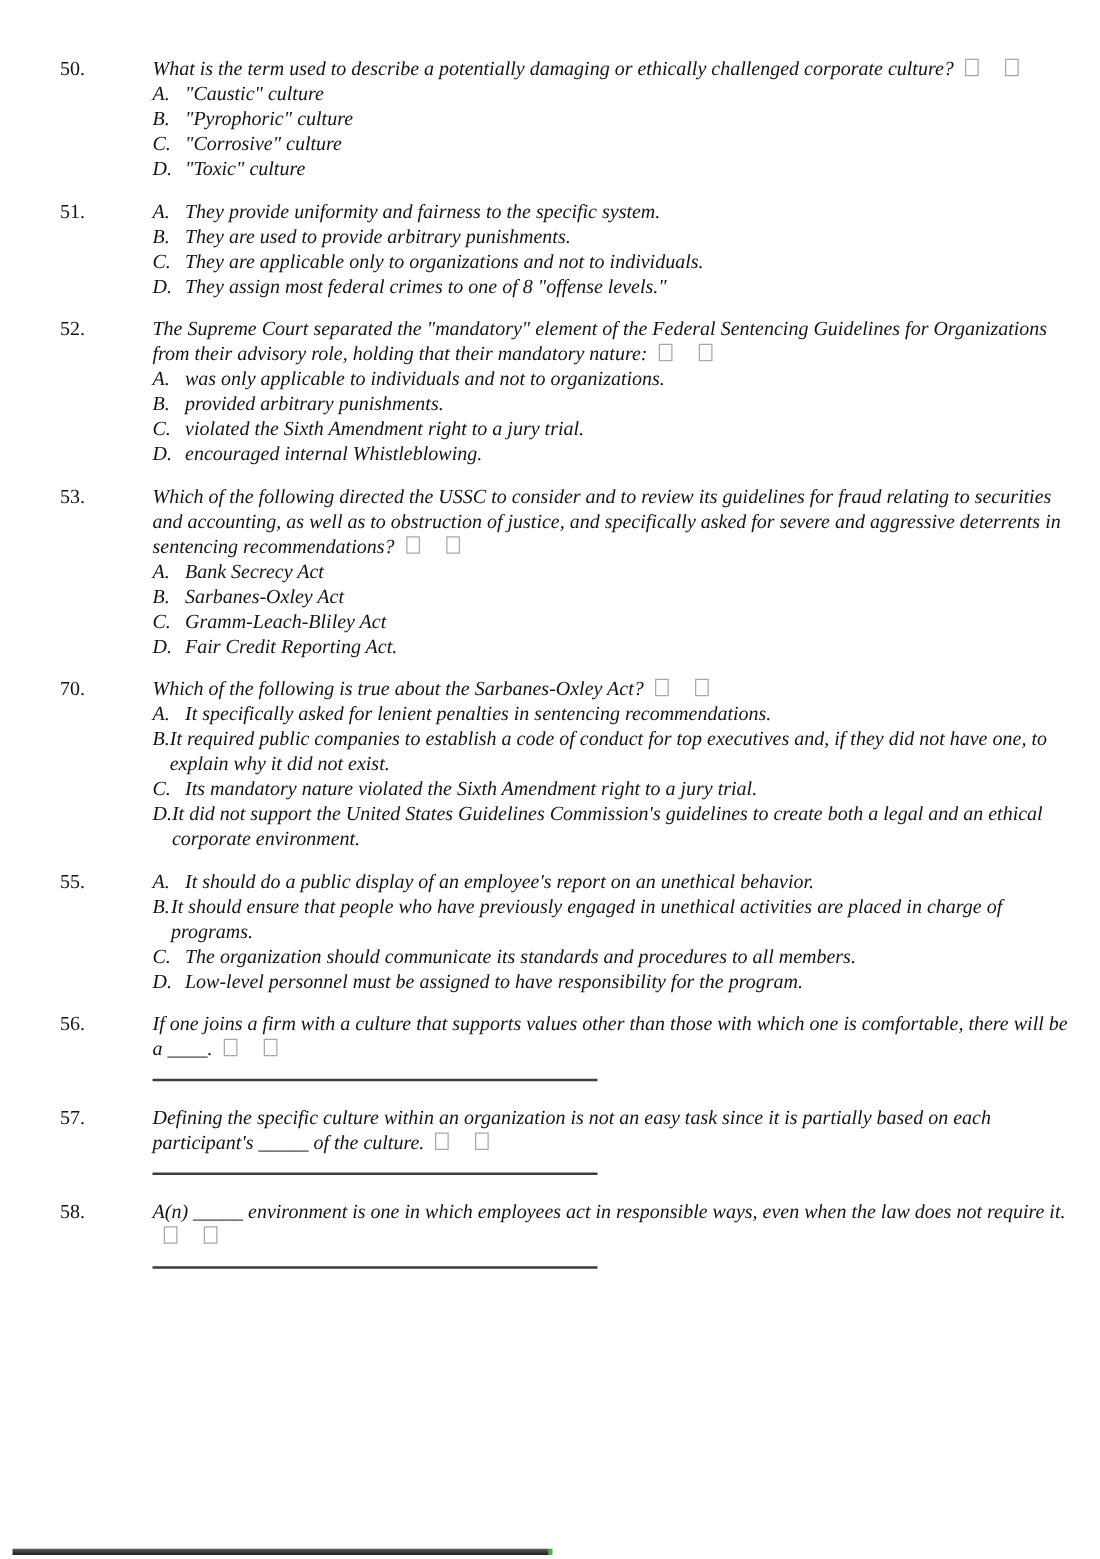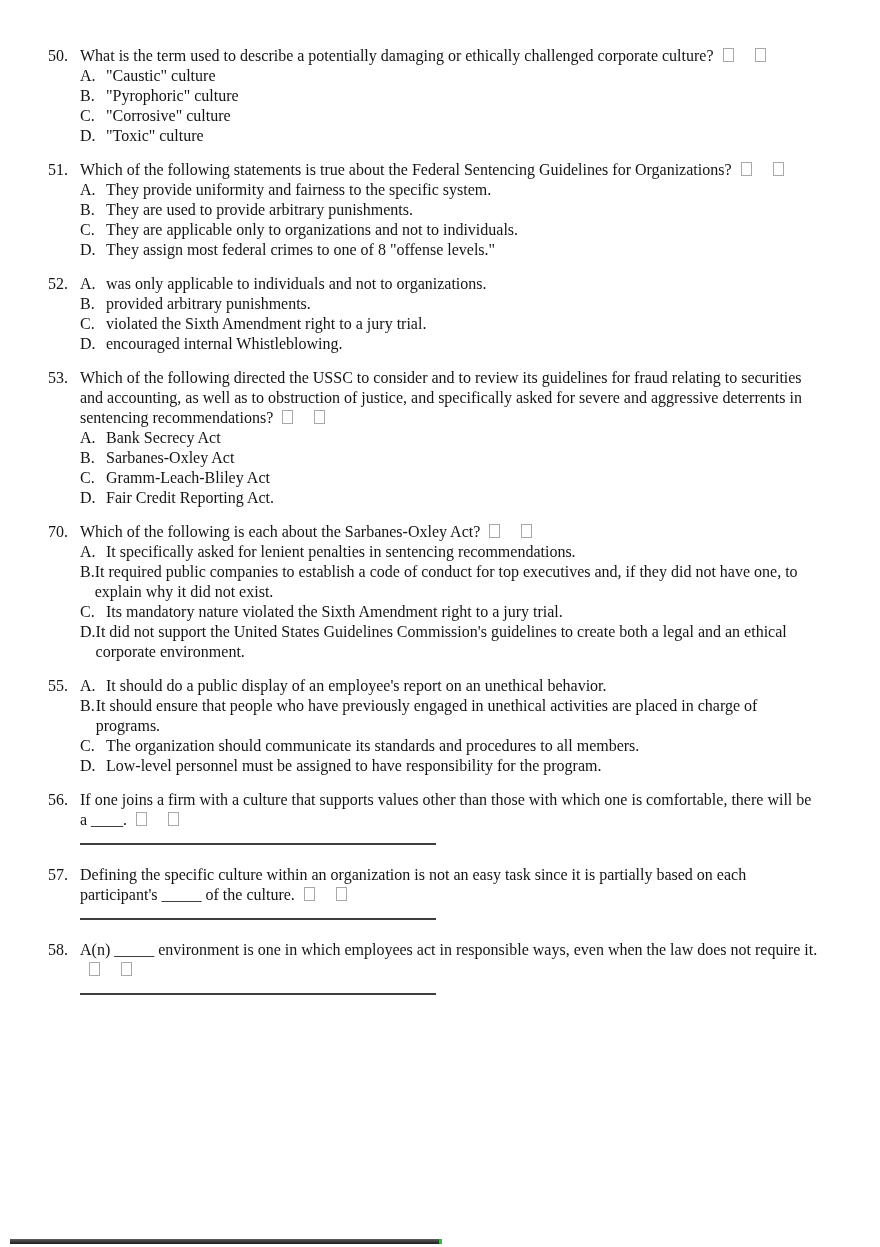--- a/index.html
+++ b/index.html
@@ -7,24 +7,24 @@
     width: 880px; height: 1247px;
     background: #ffffff;
     font-family: "Liberation Serif", "DejaVu Serif", serif;
     font-size: 16px;
     line-height: 20px;
     color: #141414;
     position: relative;
     overflow: hidden;
   }
   .page { padding: 46px 0 0 48px; }
-  .question { display: flex; margin-bottom: 14px; }
+  .question { display: flex; margin-bottom: 14px; gap: 42px; }
   .question.fib { margin-bottom: 20px; }
   .q-num { flex: 0 0 32px; }
-  .q-body { width: 742px; }
+  .q-body { width: 742px; font-style: italic; }
   .q-text-line { margin: 0; }
   .glyph-box {
     display: inline-block;
     width: 9px; height: 12px;
     border: 1px solid #a8a8a8;
     vertical-align: -1px;
     margin-left: 9px;
   }
   .glyph-box.second { margin-left: 21px; }
   .option { display: flex; }
@@ -75,23 +75,20 @@
     <span class="opt-label">D.</span>
     <span class="opt-text">"Toxic" culture</span>
   </div>
           </div>
 
     </div>
   </div>
       <div class="question">
     <div class="q-num">51.</div>
     <div class="q-body">
-      <p class="q-text-line">
-        <span>Which of the following statements is true about the Federal Sentencing Guidelines for Organizations?</span><span class="glyph-box"></span><span class="glyph-box second"></span>
-      </p>
       <div>
             <div class="option">
     <span class="opt-label">A.</span>
     <span class="opt-text">They provide uniformity and fairness to the specific system.</span>
   </div>
             <div class="option">
     <span class="opt-label">B.</span>
     <span class="opt-text">They are used to provide arbitrary punishments.</span>
   </div>
             <div class="option">
@@ -102,20 +99,23 @@
     <span class="opt-label">D.</span>
     <span class="opt-text">They assign most federal crimes to one of 8 "offense levels."</span>
   </div>
           </div>
 
     </div>
   </div>
       <div class="question">
     <div class="q-num">52.</div>
     <div class="q-body">
+      <p class="q-text-line">
+        <span>The Supreme Court separated the "mandatory" element of the Federal Sentencing Guidelines for Organizations from their advisory role, holding that their mandatory nature:</span><span class="glyph-box"></span><span class="glyph-box second"></span>
+      </p>
       <div>
             <div class="option">
     <span class="opt-label">A.</span>
     <span class="opt-text">was only applicable to individuals and not to organizations.</span>
   </div>
             <div class="option">
     <span class="opt-label">B.</span>
     <span class="opt-text">provided arbitrary punishments.</span>
   </div>
             <div class="option">
@@ -154,21 +154,21 @@
     <span class="opt-text">Fair Credit Reporting Act.</span>
   </div>
           </div>
 
     </div>
   </div>
       <div class="question">
     <div class="q-num">70.</div>
     <div class="q-body">
       <p class="q-text-line">
-        <span>Which of the following is each about the Sarbanes-Oxley Act?</span><span class="glyph-box"></span><span class="glyph-box second"></span>
+        <span>Which of the following is true about the Sarbanes-Oxley Act?</span><span class="glyph-box"></span><span class="glyph-box second"></span>
       </p>
       <div>
             <div class="option">
     <span class="opt-label">A.</span>
     <span class="opt-text">It specifically asked for lenient penalties in sentencing recommendations.</span>
   </div>
             <div class="option wrap-label">
     <span class="opt-label">B.</span>
     <span class="opt-text">It required public companies to establish a code of conduct for top executives and, if they did not have one, to explain why it did not exist.</span>
   </div>

